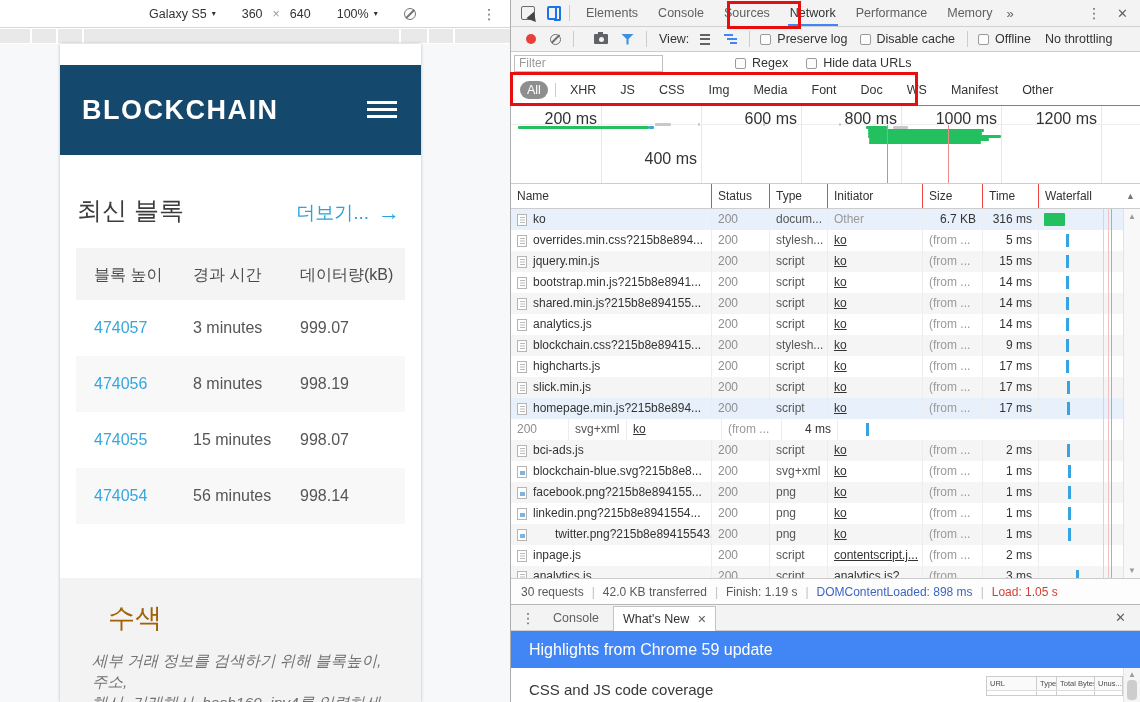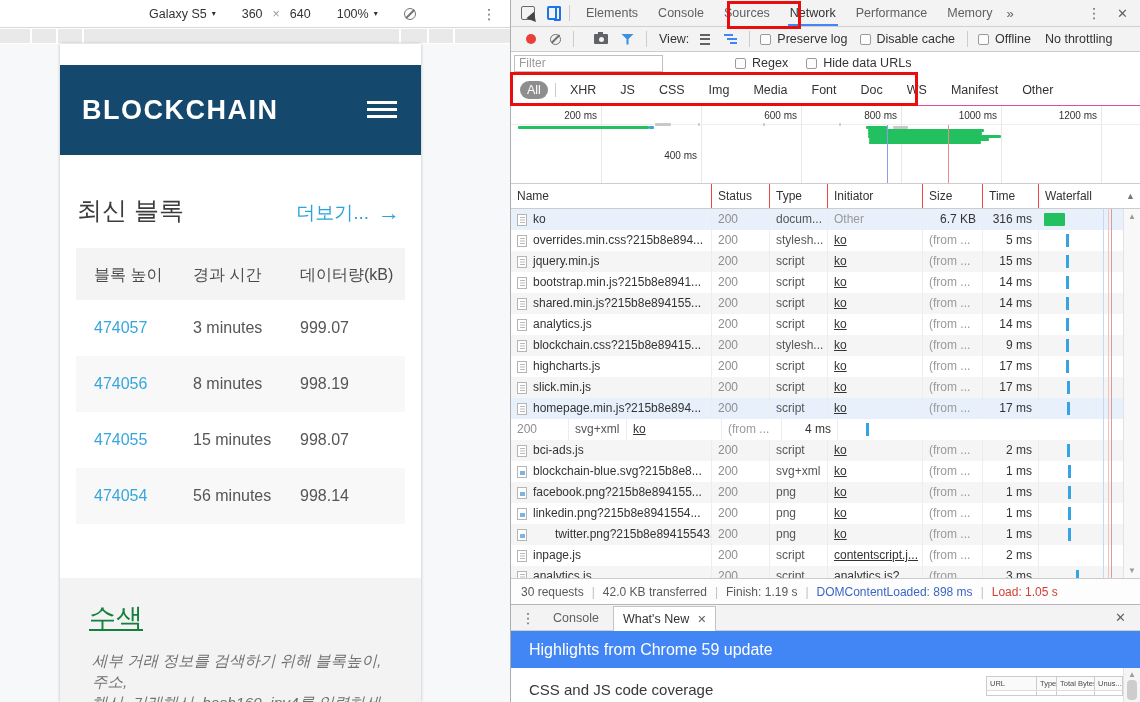--- a/index.html
+++ b/index.html
@@ -34,21 +34,21 @@
   #blocks-table { position:absolute; left:16px; top:204px; width:329px; }
   #blocks-head { position:relative; height:52px; background:#f4f4f4; font-size:16px; color:#4a4a4a; }
   .bh-cell { position:absolute; top:17px; }
   .blk-row { position:relative; height:56px; font-size:16px; color:#555; }
   .blk-row.alt { background:#f8f8f8; }
   .blk-cell { position:absolute; top:19px; }
   .blk-link { color:#35a7dc; cursor:pointer; }
   .c0 { left:18px; } .c1 { left:117px; } .c2 { left:224px; }
 
   #search-section { position:absolute; left:0; top:534px; width:361px; height:124px; background:#f3f3f4; }
-  #search-title { position:absolute; left:29px; top:22px; font-size:27px; color:#15803d;text-decoration:underline; }
+  #search-title { position:absolute; left:48px; top:22px; font-size:27px; color:#a16207; }
   #search-desc { position:absolute; left:32px; top:72px; width:300px; font-size:15.5px; font-style:italic; color:#717171; line-height:21px; }
 
   
   #devtools { left:510px; top:0; width:630px; height:702px; background:#fff; border-left:1px solid #adadad; }
   #devtools > * { position:absolute; }
 
   #dt-tabbar { left:0; top:0; width:629px; height:27px; background:#f3f3f3; border-bottom:1px solid #d0d0d0; display:flex; align-items:center; }
   .insp-ico { width:14px; height:14px; border:1.5px solid #6a6a6a; border-radius:2px; margin-left:10px; position:relative; }
   .insp-ico::after { content:""; position:absolute; right:-4px; bottom:-4px; border-left:5px solid transparent; border-right:5px solid transparent; border-bottom:9px solid #454545; transform:rotate(140deg); }
   .devmode-ico { width:10px; height:14px; border:2px solid #1a73e8; border-radius:2px; margin-left:12px; position:relative; }
@@ -87,21 +87,21 @@
 
   #types-row { left:0; top:74px; width:629px; height:32px; background:#fff; border-bottom:1px solid #ec4899; display:flex; align-items:center; font-size:12.5px; color:#333; }
   .type-pill { padding:2px 7px; margin:0 5px; cursor:pointer; white-space:nowrap; }
   .type-pill.sel { background:#8e8e8e; color:#fff; border-radius:9px; margin-left:9px; }
   .type-sep { width:1px; height:14px; background:#ccc; margin:0 2px; }
 
   .red-box { position:absolute; border:3px solid #ea0d0d; z-index:40; pointer-events:none; }
 
   #overview { left:0; top:106px; width:629px; height:78px; background:#fff; border-bottom:1px solid #ccc; overflow:hidden; }
   .ov-grid { position:absolute; top:0; width:1px; height:78px; background:#e8e8e8; }
-  .ov-label { position:absolute; top:4px; width:70px; text-align:right; font-size:10px; color:#333; }
+  .ov-label { position:absolute; top:4px; width:70px; text-align:right; font-size:16px; color:#333; }
   .ov-labelrow-border { position:absolute; left:0; top:18px; width:629px; height:1px; background:#eee; }
   .ov-bar { position:absolute; height:3px; border-radius:1px; }
   .ov-line { position:absolute; top:19px; width:1px; height:59px; }
 
   #net-header { left:0; top:184px; width:629px; height:25px; background:#fff; border-bottom:1px solid #ccc; display:flex; font-size:12px; color:#333; }
   .nh-cell { height:24px; line-height:24px; padding-left:6px; border-right:1px solid #ef4444; white-space:nowrap; overflow:hidden; }
   .nh-cell:last-child { border-right:none; position:relative; }
   .sort-arrow { position:absolute; right:5px; top:0; font-size:9px; color:#777; }
 
   #net-rows { left:0; top:209px; width:629px; height:369px; overflow:hidden; background:#fff; }

